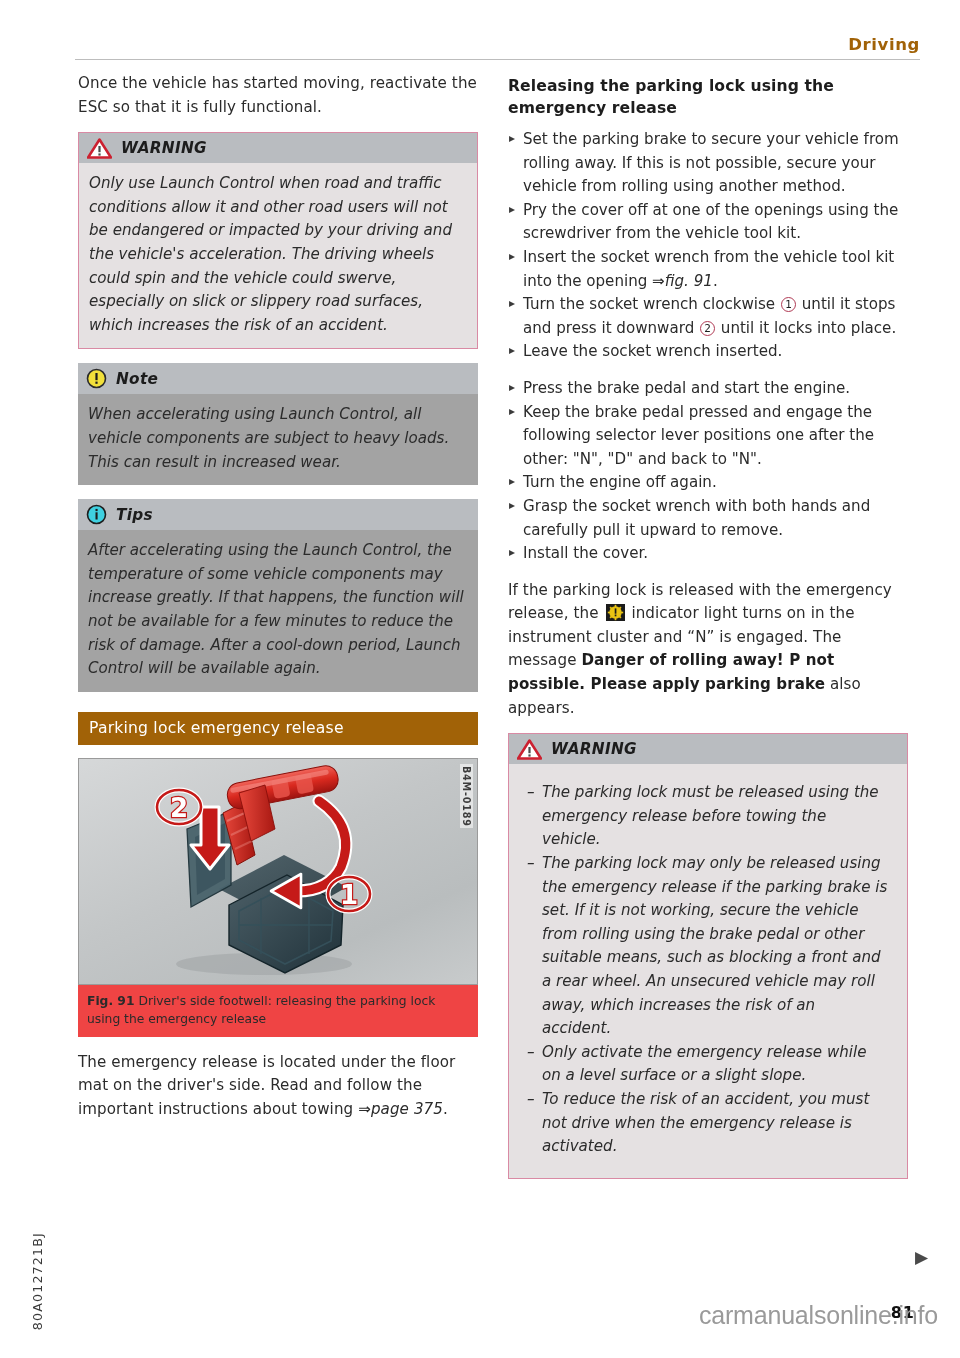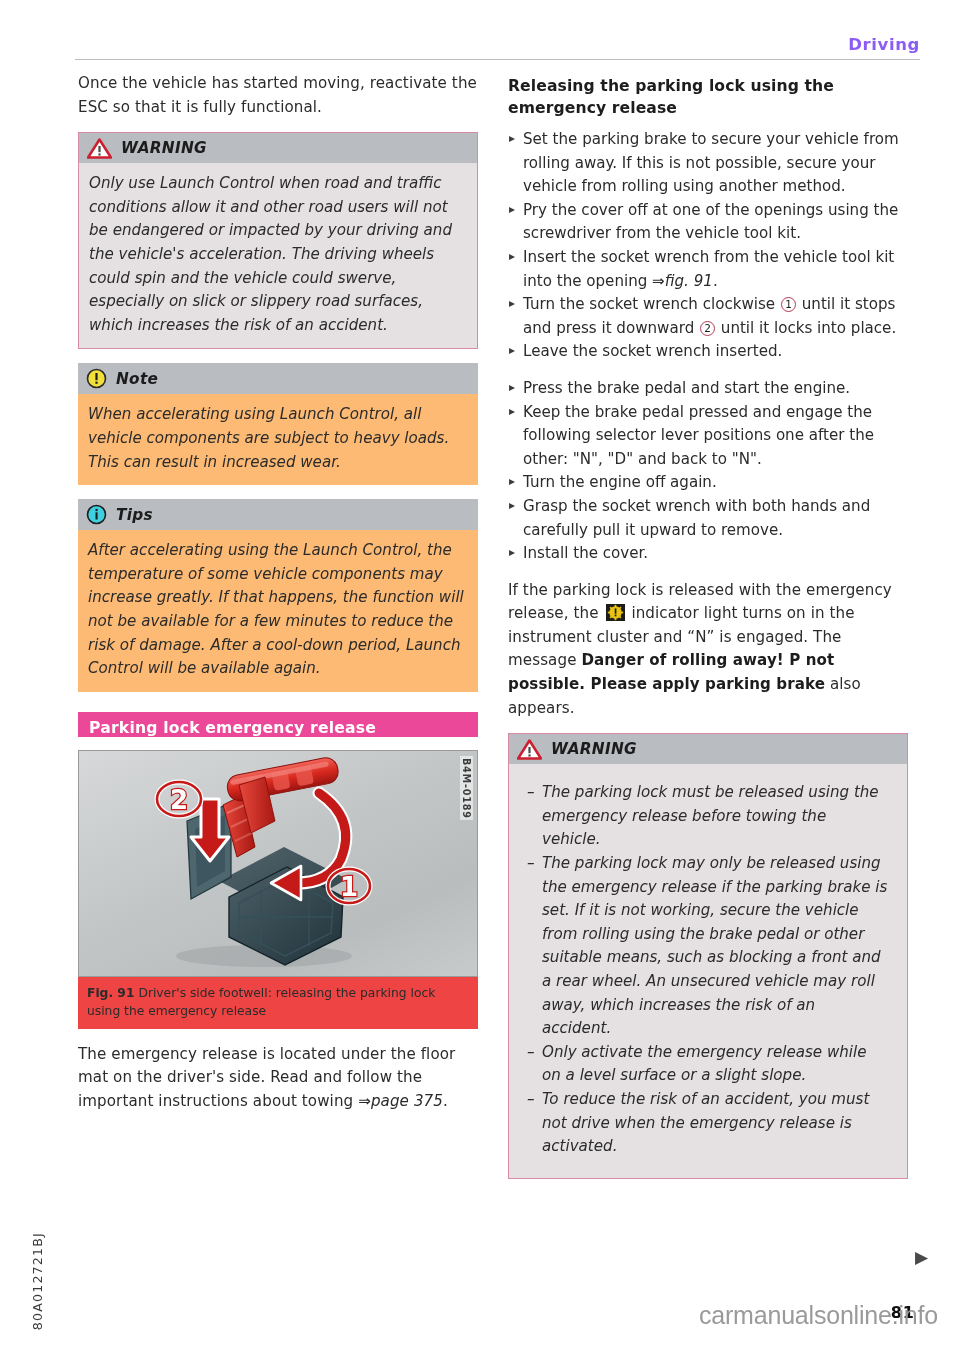--- a/index.html
+++ b/index.html
@@ -25,21 +25,21 @@
     left: 0; right: 0; bottom: 0;
     height: 1px;
     background: #bdbdbd;
   }
   .header-title {
     position: absolute;
     right: 0; bottom: 6px;
     font-size: 16.5px;
     font-weight: bold;
     letter-spacing: 0.6px;
-    color: #8b5cf6;
+    color: #a16207;
   }
 
   
   .col {
     position: absolute;
     top: 72px;
     width: 400px;
   }
   .col-left  { left: 78px; }
   .col-right { left: 508px; }
@@ -62,21 +62,21 @@
     gap: 9px;
     height: 31px;
   }
   .callout-hd .label {
     font-size: 15.3px;
     font-weight: bold;
     color: #1c1c1c;
     letter-spacing: 0.3px;
   }
   .callout-bd {
-    background: #fdba74;
+    background: #a3a3a3;
     padding: 9px 10px 11px 10px;
     font-size: 15.1px;
     line-height: 23.6px;
   }
   .callout.warning {
     border: 1.5px solid #d98aa4;
     border-top: none;
   }
   .callout.warning .callout-hd { border-top: 1.5px solid #d98aa4; }
   .callout.warning .callout-bd { background: #e5e1e2; }
@@ -104,25 +104,25 @@
     line-height: 23.6px;
   }
   ul.dashlist > li::before {
     content: "\2013";
     position: absolute;
     left: 0; top: 0;
   }
 
   
   .section-bar {
-    background: #ec4899;
+    background: #a16207;
     color: #ffffff;
     font-size: 15.6px;
-    font-weight: bold;
-    padding: 7px 11px 0 11px;
+    font-weight: normal;
+    padding: 7px 11px 8px 11px;
     letter-spacing: 0.2px;
     margin: 20px 0 13px 0;
   }
 
   
   .figure { margin: 0 0 14px 0; }
   .fig-img {
     position: relative;
     height: 227px;
     border: 1px solid #9a9a9a;

